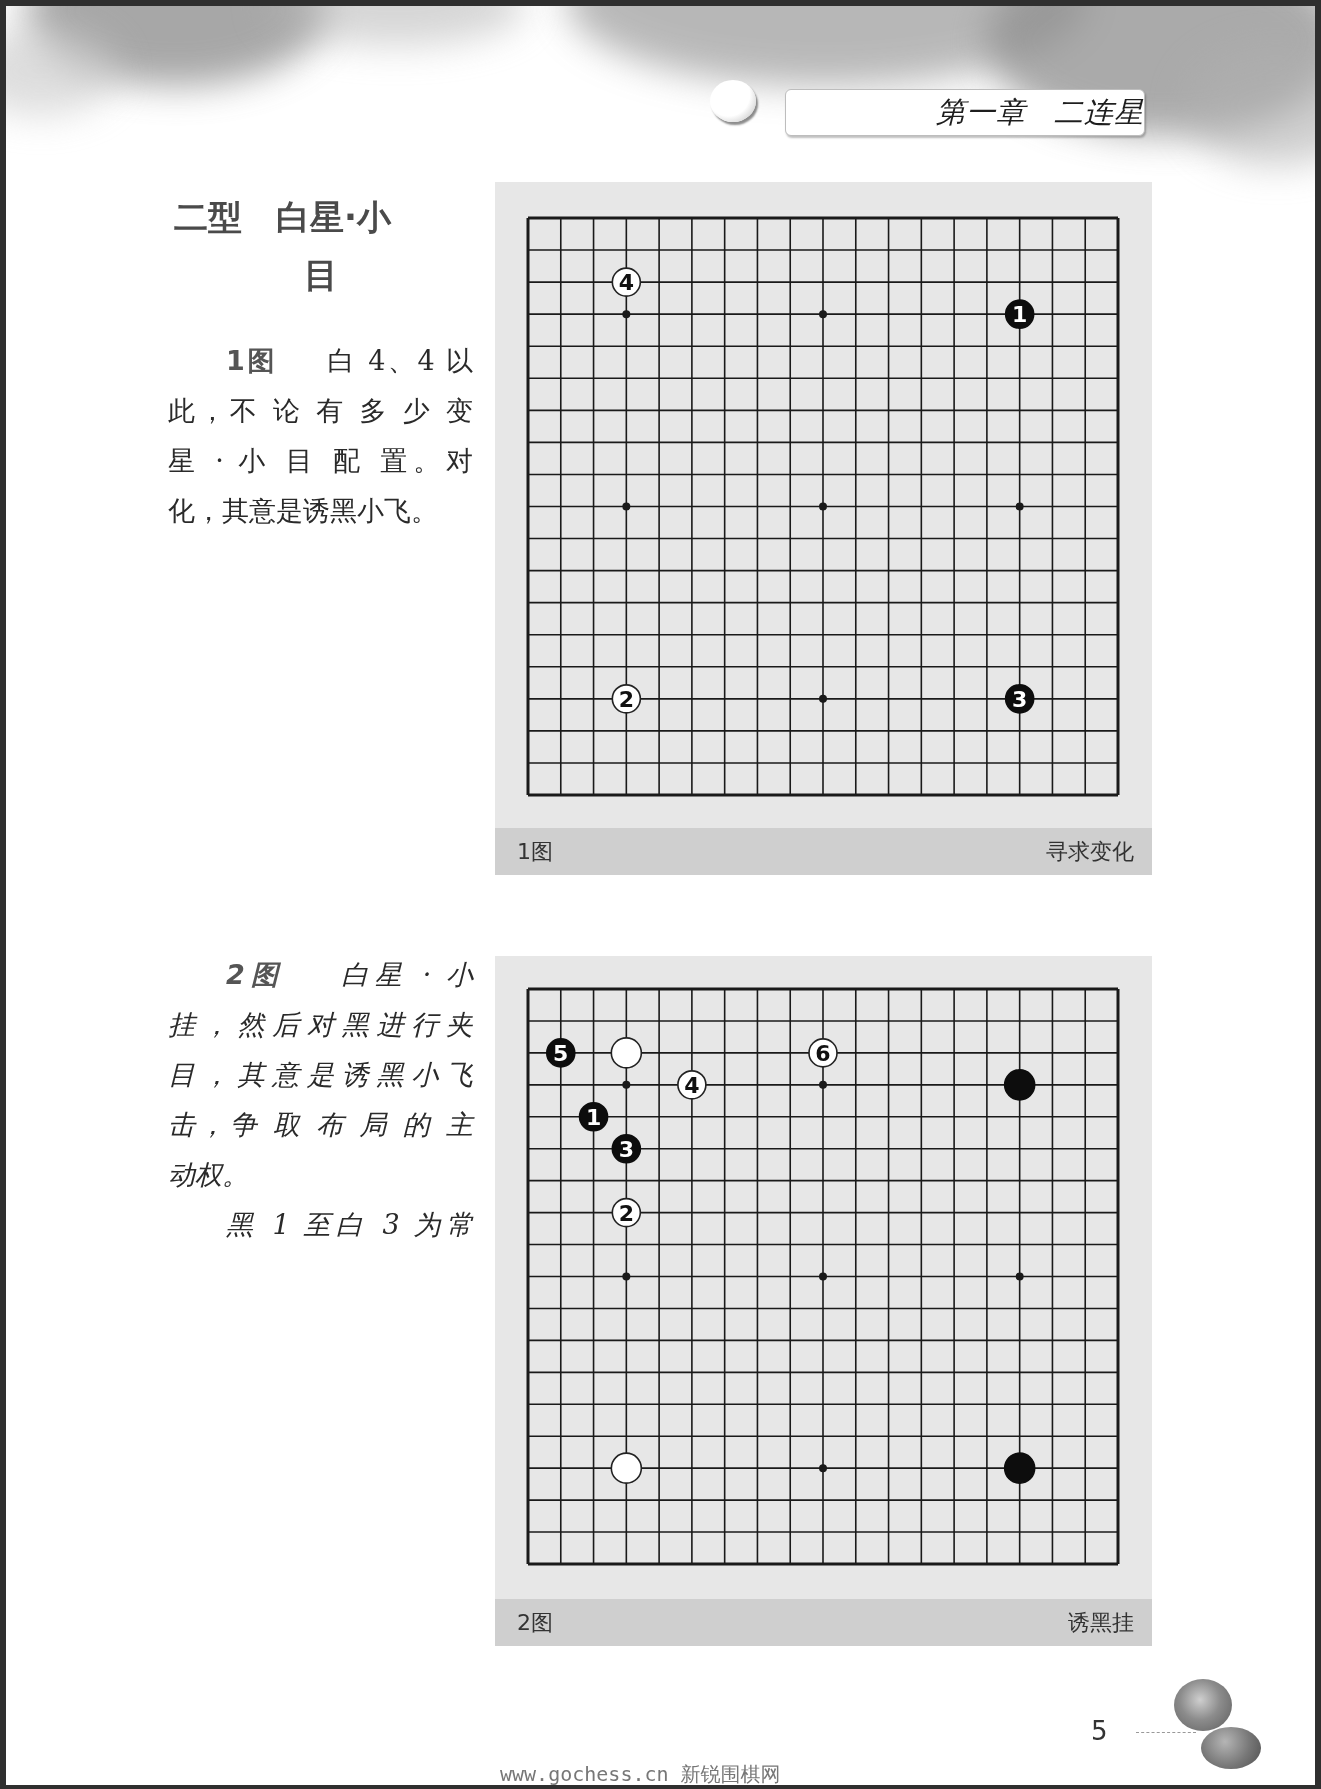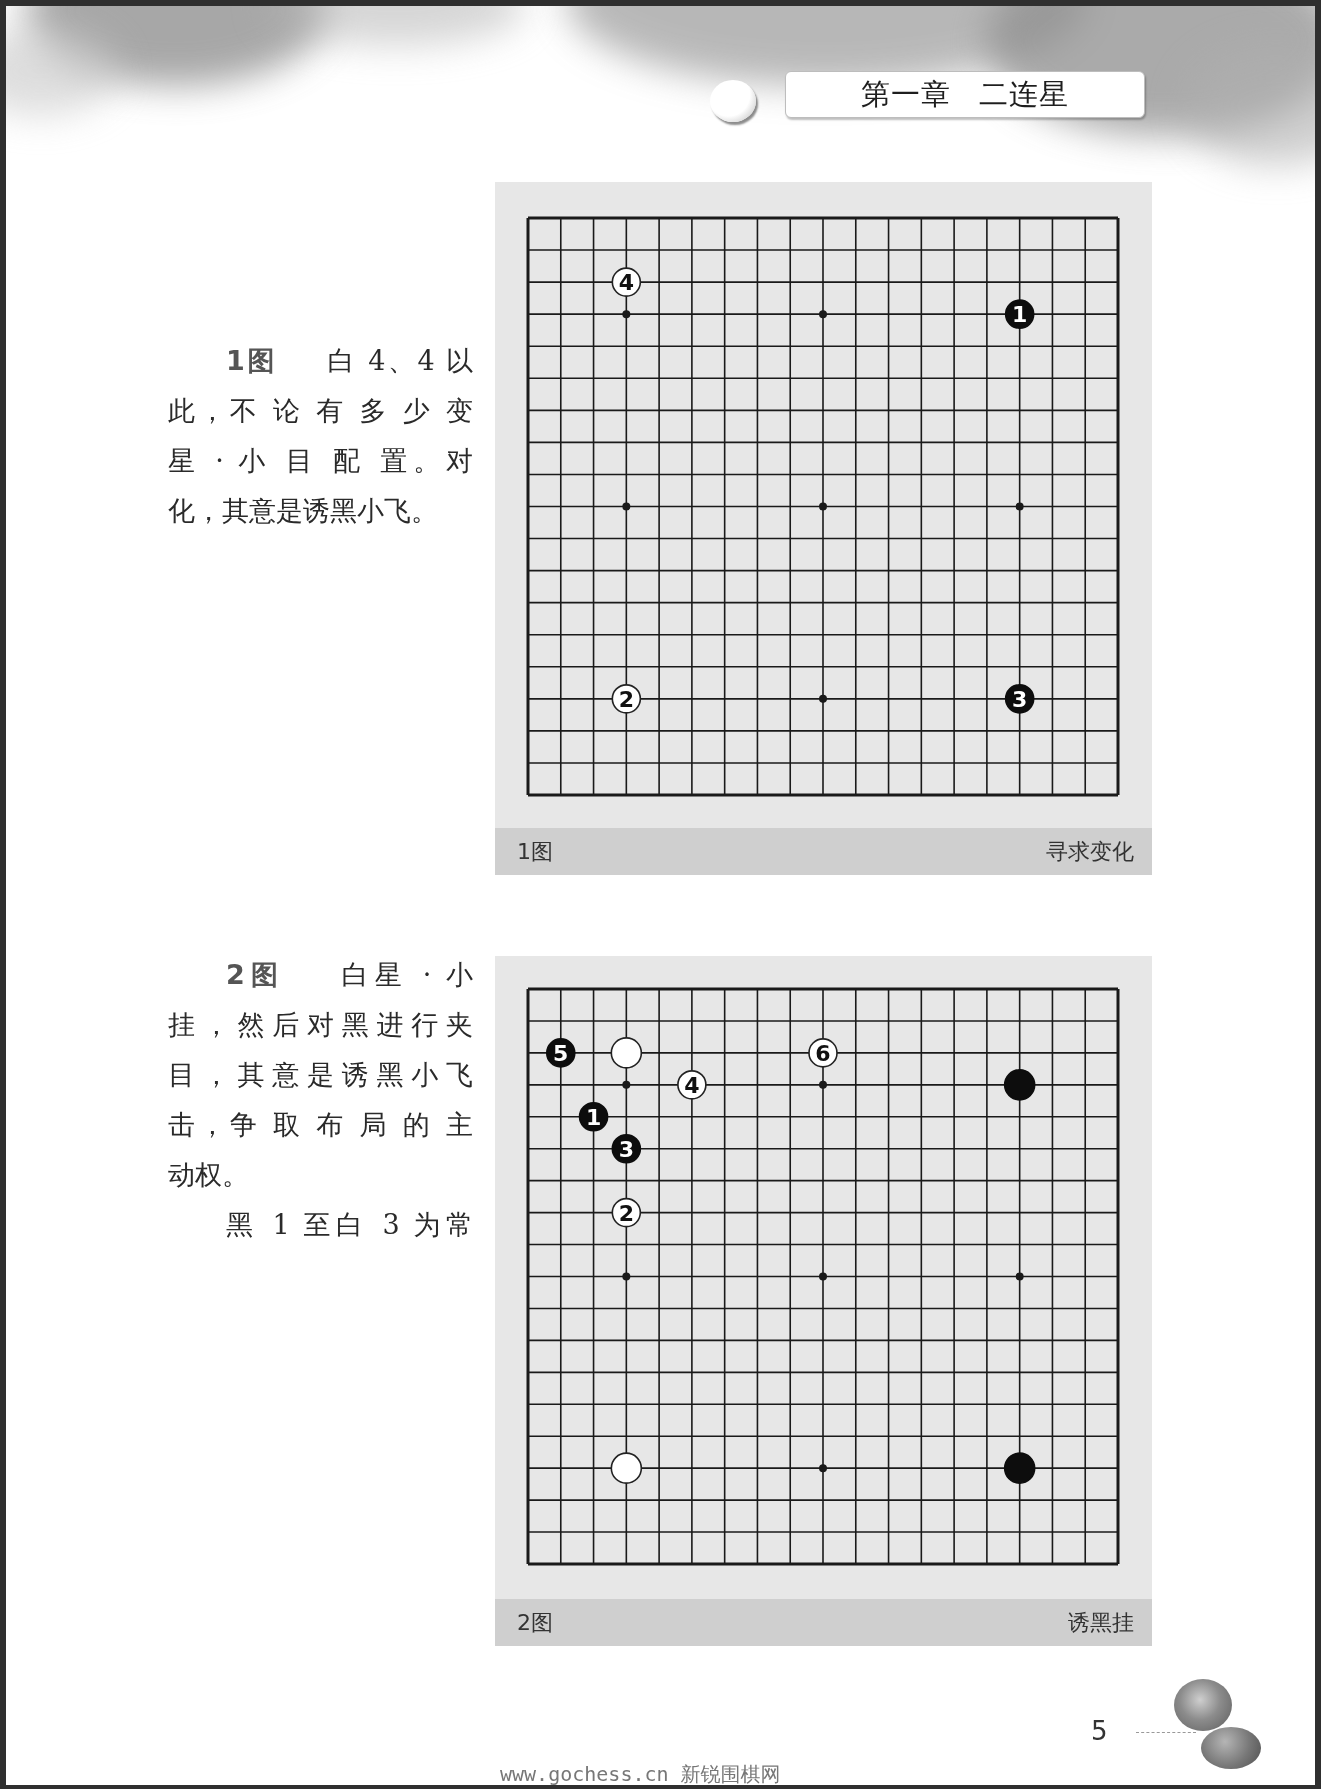--- a/index.html
+++ b/index.html
@@ -20,25 +20,25 @@
   .wash.d { left: 980px; top: -60px; width: 360px; height: 190px; background: #8e8e8e; opacity: .75; }
   .wash.e { left: 1180px; top: 40px; width: 180px; height: 120px; background: #b0b0b0; opacity: .6; }
   .wash.f { left: -40px; top: 20px; width: 150px; height: 90px; background: #c8c8c8; opacity: .6; }
 
   .chapter-circle {
     position: absolute; left: 704px; top: 74px; width: 46px; height: 42px;
     border-radius: 50%; background: radial-gradient(circle at 40% 35%, #ffffff 55%, #d6d6d6 80%, #9a9a9a 100%);
     box-shadow: 2px 3px 2px rgba(0,0,0,.45);
   }
   .chapter-box {
-    position: absolute; left: 779px; top: 65px; width: 358px; height: 45px;
+    position: absolute; left: 779px; top: 83px; width: 358px; height: 45px;
     background: #fff; border: 1.5px solid #bdbdbd; border-radius: 6px;
     box-shadow: 1px 2px 2px rgba(0,0,0,.25);
-    display: flex; align-items: center; justify-content: center;
-    font-size: 29px; color: #1e1e1e; letter-spacing: 1px;
+    display: flex; align-items: center; justify-content: flex-end;
+    font-size: 29px; color: #1e1e1e; letter-spacing: 1px; font-style: italic;
   }
   .chapter-box span.gap { display: inline-block; width: 28px; }
 
   .section-title {
     position: absolute; left: 168px; top: 182px; width: 300px;
     font-family: "DejaVu Sans", "Liberation Sans", sans-serif; font-weight: bold;
     font-size: 34px; color: #4a4a4a; line-height: 58px;
   }
   .section-title .t2 { display: block; padding-left: 130px; }
 
@@ -87,20 +87,24 @@
   <div class="wash e"></div>
   <div class="wash f"></div>
 
   <div class="chapter-circle"></div>
   <div class="chapter-box">
     <span>第一章</span>
     <span class="gap"></span>
     <span>二连星</span>
   </div>
 
+  <div class="section-title">
+    <span>二型　白星·小</span>
+    <span class="t2">目</span>
+  </div>
 
   <div class="para" style="top:330px;">
     <span class="line" style="padding-left:58px;">
       <span class="lbl">1图</span>
       <span style="display:inline-block;width:28px;"></span>
       <span>白 4、4 以</span>
     </span>
     <span class="line">此，不 论 有 多 少 变</span>
     <span class="line">星 · 小 目 配 置。对</span>
     <span class="line last">化，其意是诱黑小飞。</span>
@@ -171,21 +175,21 @@
           <circle cx="131.33333333333334" cy="100.11111111111111" r="14" fill="#ffffff" stroke="#222" stroke-width="1.6"></circle>
           <text x="131.33333333333334" y="108.11111111111111" text-anchor="middle" font-size="22" font-weight="bold" font-family="&quot;DejaVu Sans&quot;, &quot;Liberation Sans&quot;, sans-serif" fill="#111">4</text>
         </g>
       </svg>
     <div class="caption" style="top:646px;">
       <span>1图</span>
       <span>寻求变化</span>
     </div>
   </div>
 
-  <div class="para" style="top:944px;">
+  <div class="para" style="top:944px;font-style:italic;">
     <span class="line" style="padding-left:58px;">
       <span class="lbl">2图</span>
       <span style="display:inline-block;width:28px;"></span>
       <span>白星 · 小</span>
     </span>
     <span class="line">挂，然后对黑进行夹</span>
     <span class="line">目，其意是诱黑小飞</span>
     <span class="line">击，争 取 布 局 的 主</span>
     <span class="line last">动权。</span>
     <span class="line" style="padding-left:58px;">黑 1 至白 3 为常</span>

